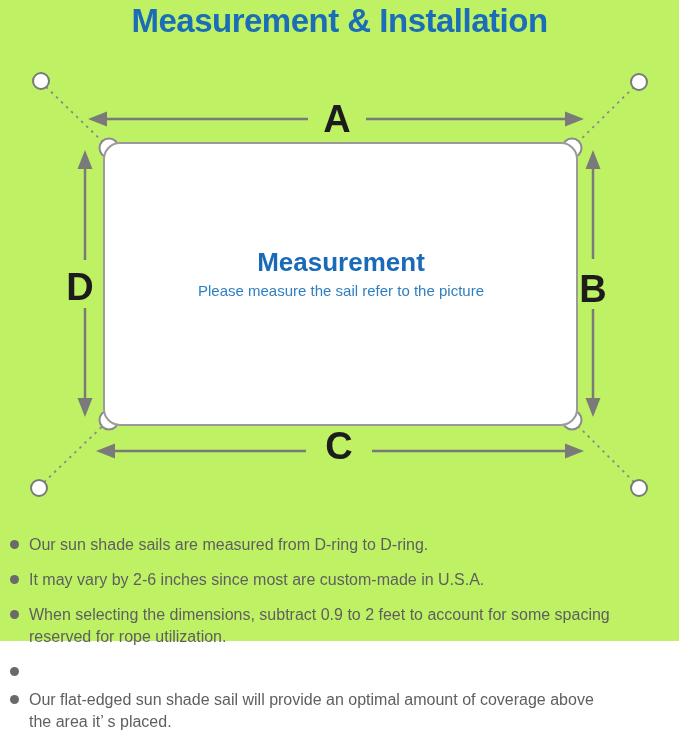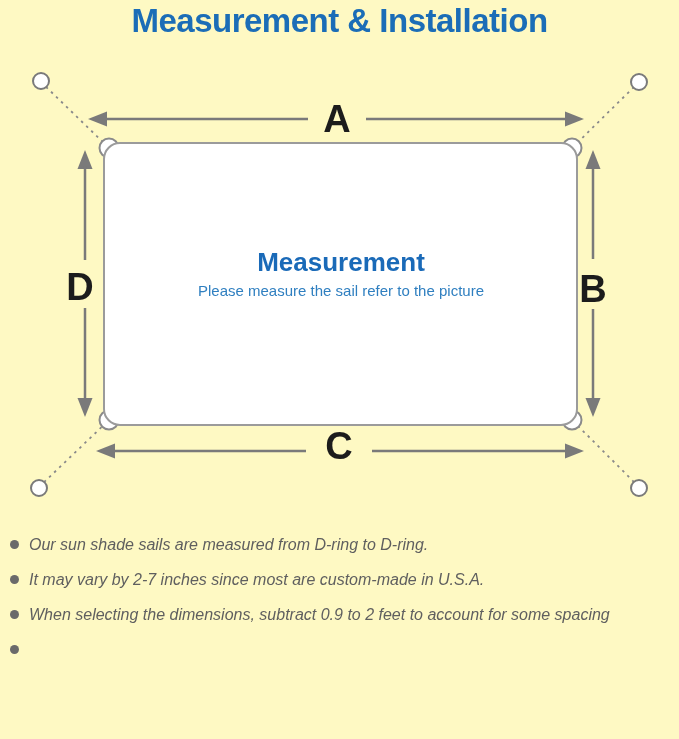--- a/index.html
+++ b/index.html
@@ -7,22 +7,22 @@
     padding: 0;
     background: #ffffff;
     width: 679px;
     height: 739px;
     overflow: hidden;
     font-family: "Liberation Sans", sans-serif;
   }
   .page {
     position: relative;
     width: 679px;
-    height: 739px;
-    background: #fef9c3;
+    height: 641px;
+    background: #bef264;
   }
   .title {
     margin: 0;
     padding-top: 2px;
     height: 42px;
     text-align: center;
     font-size: 33px;
     font-weight: bold;
     letter-spacing: -0.5px;
     color: #1b6db7;
@@ -73,21 +73,21 @@
   }
   .dot {
     width: 9px;
     height: 9px;
     border-radius: 50%;
     background: #6a6a6a;
     margin: 6px 10px 0 2px;
     flex-shrink: 0;
   }
   .lines { white-space: nowrap; }
-  .lines div { min-height: 0; font-style: italic; }
+  .lines div { min-height: 0; }
 </style>
 </head>
 <body>
 
 <div class="page">
 
   <h1 class="title">Measurement &amp; Installation</h1>
 
   <svg class="diagram" viewBox="0 0 679 470">
 
@@ -149,28 +149,36 @@
     <li>
       <span class="dot"></span>
       <div class="lines">
         <div>Our sun shade sails are measured from D-ring to D-ring.</div>
         <div></div>
       </div>
     </li>
     <li>
       <span class="dot"></span>
       <div class="lines">
-        <div>It may vary by 2-7 inches since most are custom-made in U.S.A.</div>
+        <div>It may vary by 2-6 inches since most are custom-made in U.S.A.</div>
         <div></div>
       </div>
     </li>
     <li>
       <span class="dot"></span>
       <div class="lines">
         <div>When selecting the dimensions, subtract 0.9 to 2 feet to account for some spacing</div>
+        <div>reserved for rope utilization.</div>
       </div>
     </li>
     <li>
       <span class="dot"></span>
+    </li>
+    <li>
+      <span class="dot"></span>
+      <div class="lines">
+        <div>Our flat-edged sun shade sail will provide an optimal amount of coverage above</div>
+        <div>the area it’ s placed.</div>
+      </div>
     </li>
   </ul>
 
 </div>
 
 </body></html>

